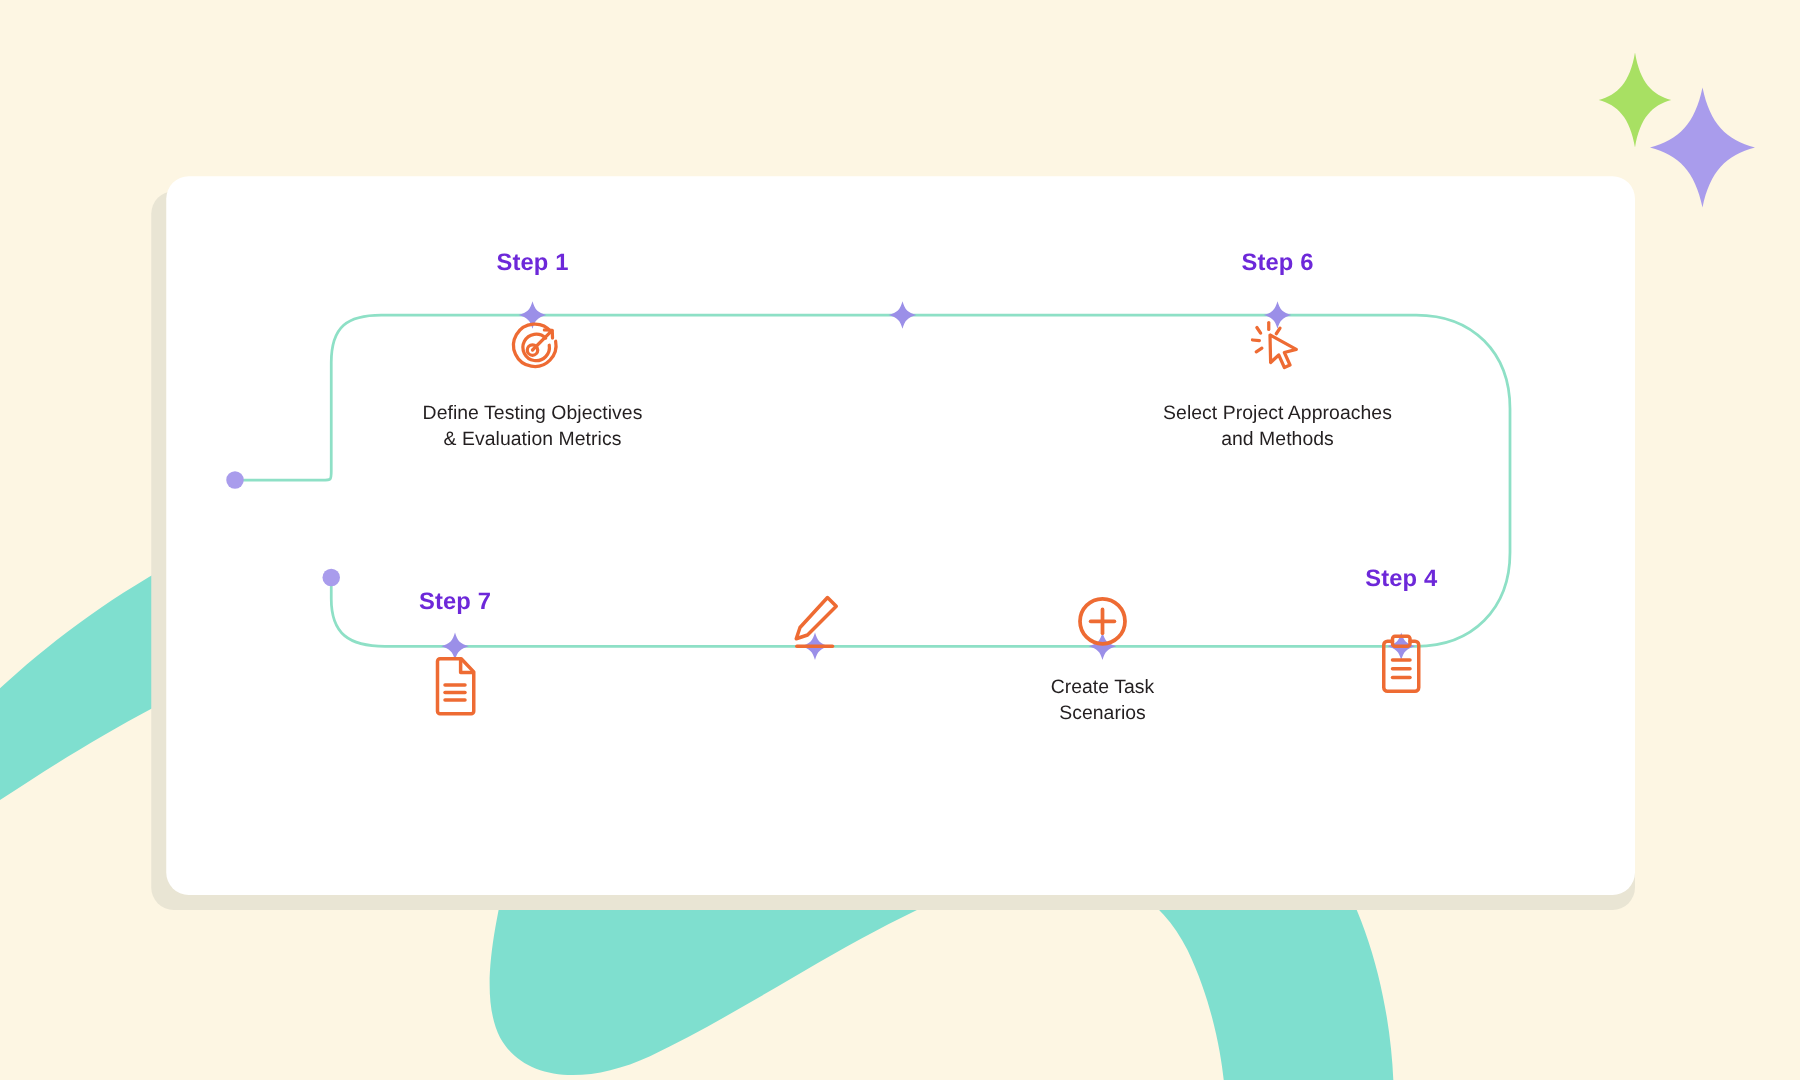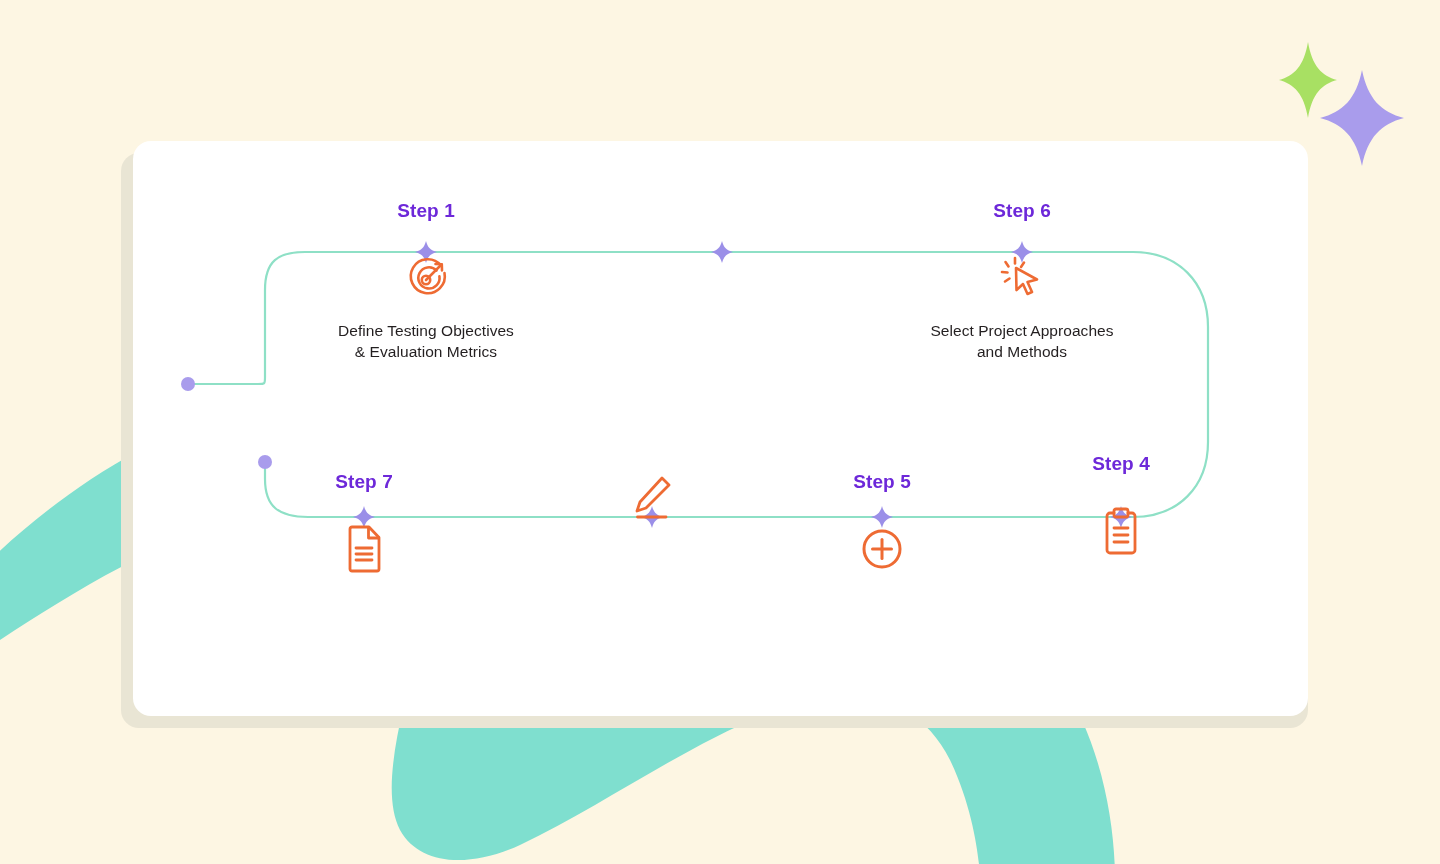--- a/index.html
+++ b/index.html
@@ -224,28 +224,29 @@
   <div class="step-node row-bottom" style="left:519px; top:330px;">
     <div class="step-icon">
       <svg width="48" height="48" viewBox="0 0 48 48" fill="none" stroke="#EE6B33" stroke-width="2.8" stroke-linecap="round" stroke-linejoin="round">
         <path d="M 34 5 L 41 12 L 18 35 L 9 38 L 12 29 Z"></path>
         <path d="M 9.5 44 L 38 44"></path>
       </svg>
     </div>
   </div>
 
   <div class="step-node row-bottom" style="left:749px; top:330px;">
-    <div class="step-label">Step 5</div>
     <div class="step-icon">
       <svg width="46" height="46" viewBox="0 0 46 46" fill="none" stroke="#EE6B33" stroke-width="3" stroke-linecap="round">
         <circle cx="23" cy="23" r="18"></circle>
         <path d="M 23 13.5 L 23 32.5"></path>
         <path d="M 13.5 23 L 32.5 23"></path>
       </svg>
     </div>
+    <div class="step-text">Create Task
+Scenarios</div>
   </div>
 
   <div class="step-node row-bottom" style="left:988px; top:312px;">
     <div class="step-label">Step 4</div>
     <div class="step-icon">
       <svg width="44" height="50" viewBox="0 0 44 50" fill="none" stroke="#EE6B33" stroke-width="2.8" stroke-linecap="round" stroke-linejoin="round">
         <path d="M 15 7 L 11 7 A 3 3 0 0 0 8 10 L 8 44 A 3 3 0 0 0 11 47 L 33 47 A 3 3 0 0 0 36 44 L 36 10 A 3 3 0 0 0 33 7 L 29 7"></path>
         <rect x="15" y="3" width="14" height="8" rx="2"></rect>
         <path d="M 15 22 L 29 22"></path>
         <path d="M 15 29 L 29 29"></path>

